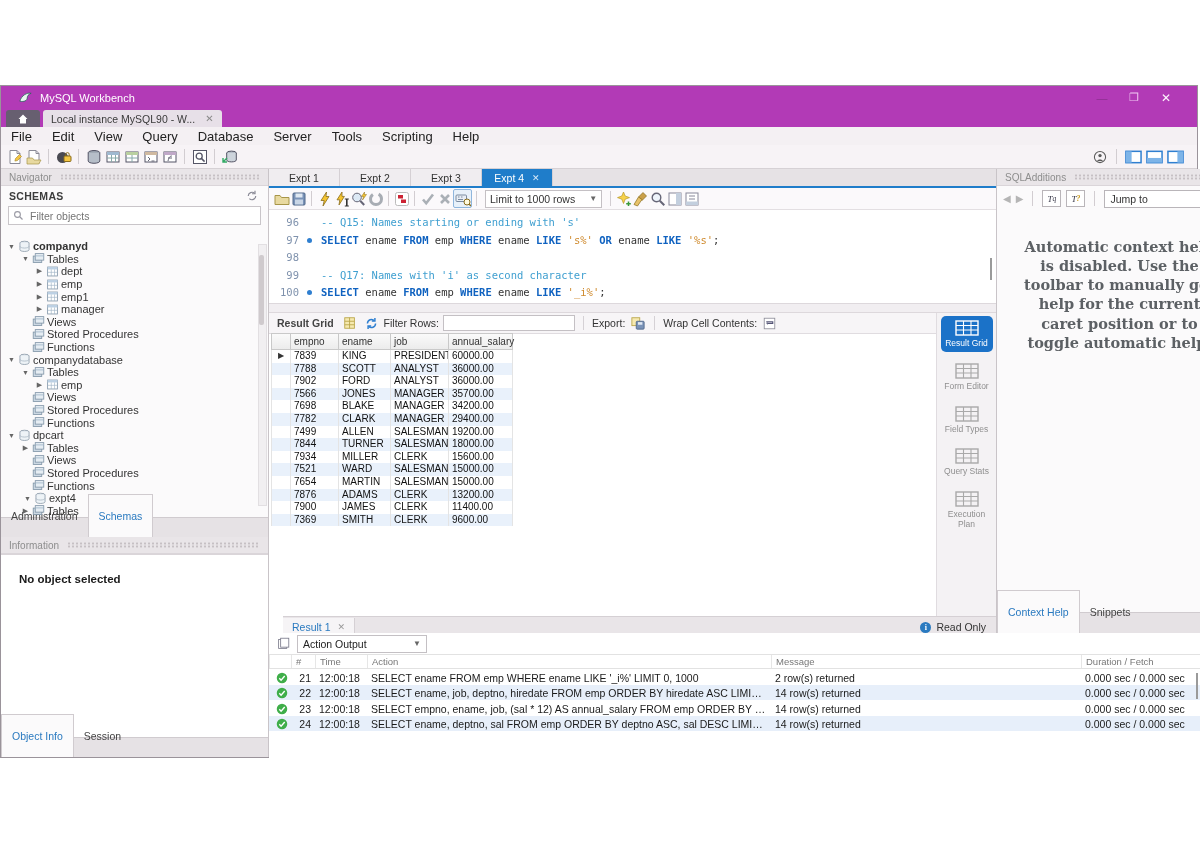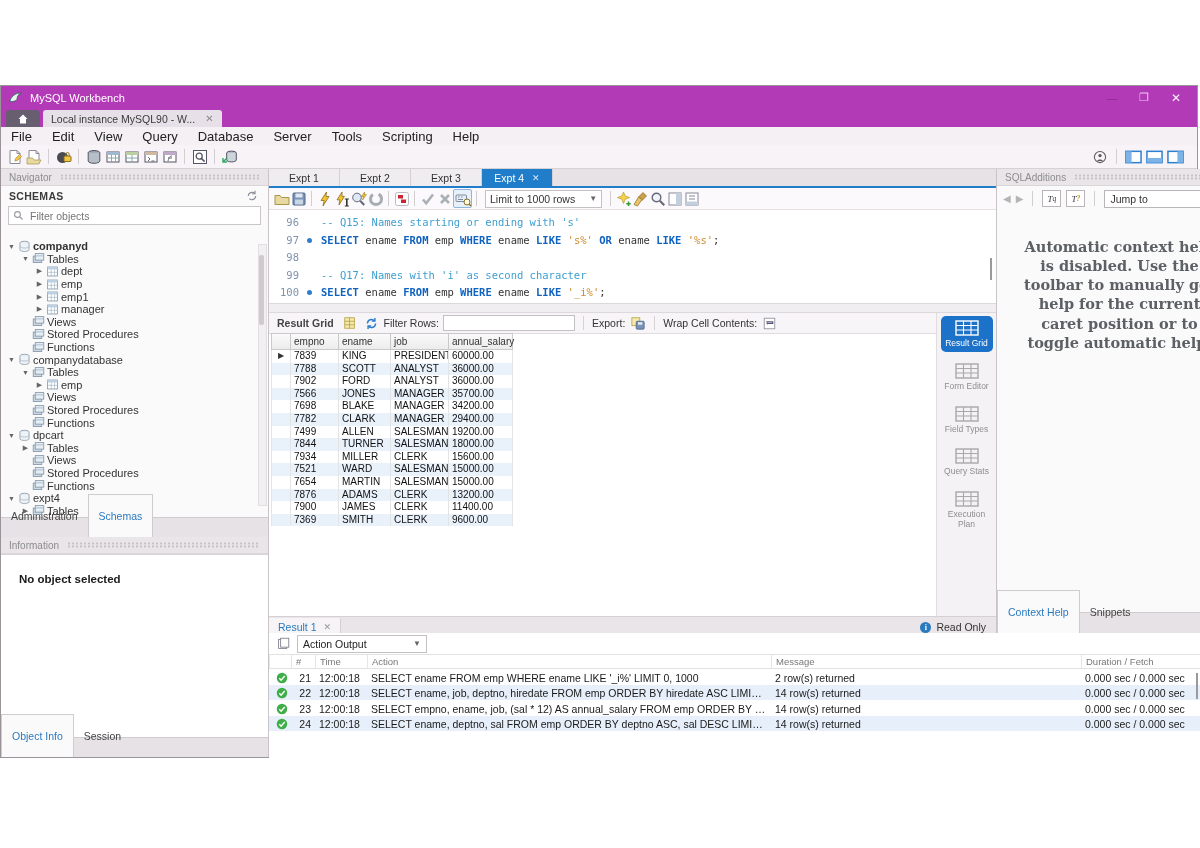--- a/index.html
+++ b/index.html
@@ -1,21 +1,21 @@
 <!DOCTYPE html>
 <html><head>
 <meta charset="utf-8">
 <style>
   html,body{margin:0;padding:0}
   body{width:1200px;height:848px;background:#fff;position:relative;overflow:hidden;
        font-family:"Liberation Sans",sans-serif;-webkit-font-smoothing:antialiased}
   #win{position:absolute;left:0;top:85px;width:1198px;height:673px;border:1px solid #9a939a;background:#f4f0f3;box-sizing:border-box}
 
   
-  .titlebar{height:23px;background:#b23ab6;display:flex;align-items:center;padding:0 6px;color:#fff}
+  .titlebar{height:23px;background:#b23ab6;display:flex;align-items:center;padding:0 16px;color:#fff}
   .titlebar .ttext{font-size:11px;margin-left:6px}
   .wctls{margin-left:auto;display:flex;gap:2px}
   .wctl{width:30px;height:19px;display:flex;align-items:center;justify-content:center;font-size:11px}
   .wmin{color:#8d2f90}.wmax{color:#eec2ef}.wclose{color:#fdf6fd;font-size:12px}
 
   .tabstrip{height:18px;background:#b23ab6;display:flex;align-items:flex-end;padding-left:5px}
   .hometab{width:34px;height:17px;background:#675f70;border-radius:3px 3px 0 0;display:flex;align-items:center;justify-content:center}
   .conntab{height:17px;margin-left:3px;background:#e7e0e8;border-radius:3px 3px 0 0;display:flex;align-items:center;padding:0 8px;font-size:10.5px;color:#3a3a3a;gap:10px}
   .conntab .cx{color:#8a8a8a;font-size:10px}
 
@@ -84,21 +84,21 @@
   .gc{font-size:10px;color:#111;padding:0 3px;height:12.6px;line-height:12.6px;border-right:1px solid #e4e4e4;white-space:nowrap;overflow:hidden}
   .gc.sel{color:#333;text-align:center;font-size:8px;border-left:1px solid #e4e4e4;background:#fff}
   .grow.alt .gc{background:#e9f1fb}
   .grow.alt .gc.sel{background:#e9f1fb}
 
   #sidestrip{position:absolute;right:0;top:0;width:60px;bottom:20px;background:#f4f2f4;border-left:1px solid #e0dce0;display:flex;flex-direction:column;align-items:center;padding-top:3px;box-sizing:border-box}
   .sbtn{width:52px;margin-bottom:7px;text-align:center;color:#8f8f8f;font-size:8.5px;line-height:1.15;padding:3px 0}
   .sbtn .ic{width:26px;height:18px;margin-bottom:2px;color:#a9a9a9}
   .sbtn.sel{background:#1b72c8;border-radius:5px;color:#fff}
   .sbtn.sel .ic{color:#fff}
-  .rtabs{position:absolute;left:0;right:0;bottom:0;height:20px;background:#e9e5e8;border-top:1px solid #d5d0d4;display:flex;align-items:center;font-size:10.5px}
+  .rtabs{position:absolute;left:14px;right:0;bottom:0;height:20px;background:#e9e5e8;border-top:1px solid #d5d0d4;display:flex;align-items:center;font-size:10.5px}
   .rtab1{height:19px;background:#f6f4f6;display:flex;align-items:center;gap:7px;padding:0 9px;color:#2a7ac0;border-right:1px solid #d5d0d4}
   .rtab1 .cx{color:#999;font-size:9px}
   .readonly{margin-left:auto;display:flex;align-items:center;gap:5px;color:#333;padding-right:10px}
   .iinfo{width:11px;height:11px;border-radius:50%;background:#2a7ac0;color:#fff;font-size:8px;display:inline-flex;align-items:center;justify-content:center;font-weight:bold;font-family:"Liberation Serif",serif}
 
   
   #right{position:absolute;left:995px;top:83px;width:246px;height:464px;background:#fbfafb;border-left:1px solid #c9c4c8;box-sizing:border-box;display:flex;flex-direction:column}
   .rptb{height:25px;display:flex;align-items:center;padding:0 6px;gap:5px;background:#fbfafb}
   .navarr{color:#b5b5b5;font-size:10px}
   .tqic{width:17px;height:15px;border:1px solid #b9b5b9;background:#fff;font-size:9px;display:inline-flex;align-items:center;justify-content:center;color:#334;font-family:"Liberation Serif",serif;font-style:italic}
@@ -514,21 +514,21 @@
           <span class="tarrow"></span>
           <span class="ic">
             <svg viewBox="0 0 16 16" width="13" height="13">
               <rect x="1.5" y="5" width="10.5" height="8" fill="#cdd9e4" stroke="#7f93a6"></rect>
               <rect x="4" y="2" width="10.5" height="8" fill="#e6edf3" stroke="#7f93a6"></rect>
               <path d="M4 4.8h10.5" stroke="#9fb3c6"></path>
             </svg>
           </span>
           <span class="tlabel">Functions</span>
         </div>
-        <div class="trow" style="padding-left: 6px;">
+        <div class="trow" style="padding-left: 6px; margin-left: 16px;">
           <span class="tarrow">▼</span>
           <span class="ic">
             <svg viewBox="0 0 16 16" width="13" height="13">
               <ellipse cx="8" cy="3.6" rx="5.6" ry="2.1" fill="#e3eaf0" stroke="#8a99a8"></ellipse>
               <path d="M2.4 3.6v8.4c0 1.2 2.5 2.1 5.6 2.1s5.6-.9 5.6-2.1V3.6" fill="#eef3f7" stroke="#8a99a8"></path>
               <path d="M2.4 7.8c0 1.2 2.5 2.1 5.6 2.1s5.6-.9 5.6-2.1" fill="none" stroke="#aab8c4"></path>
             </svg>
           </span>
           <span class="tlabel">expt4</span>
         </div>

